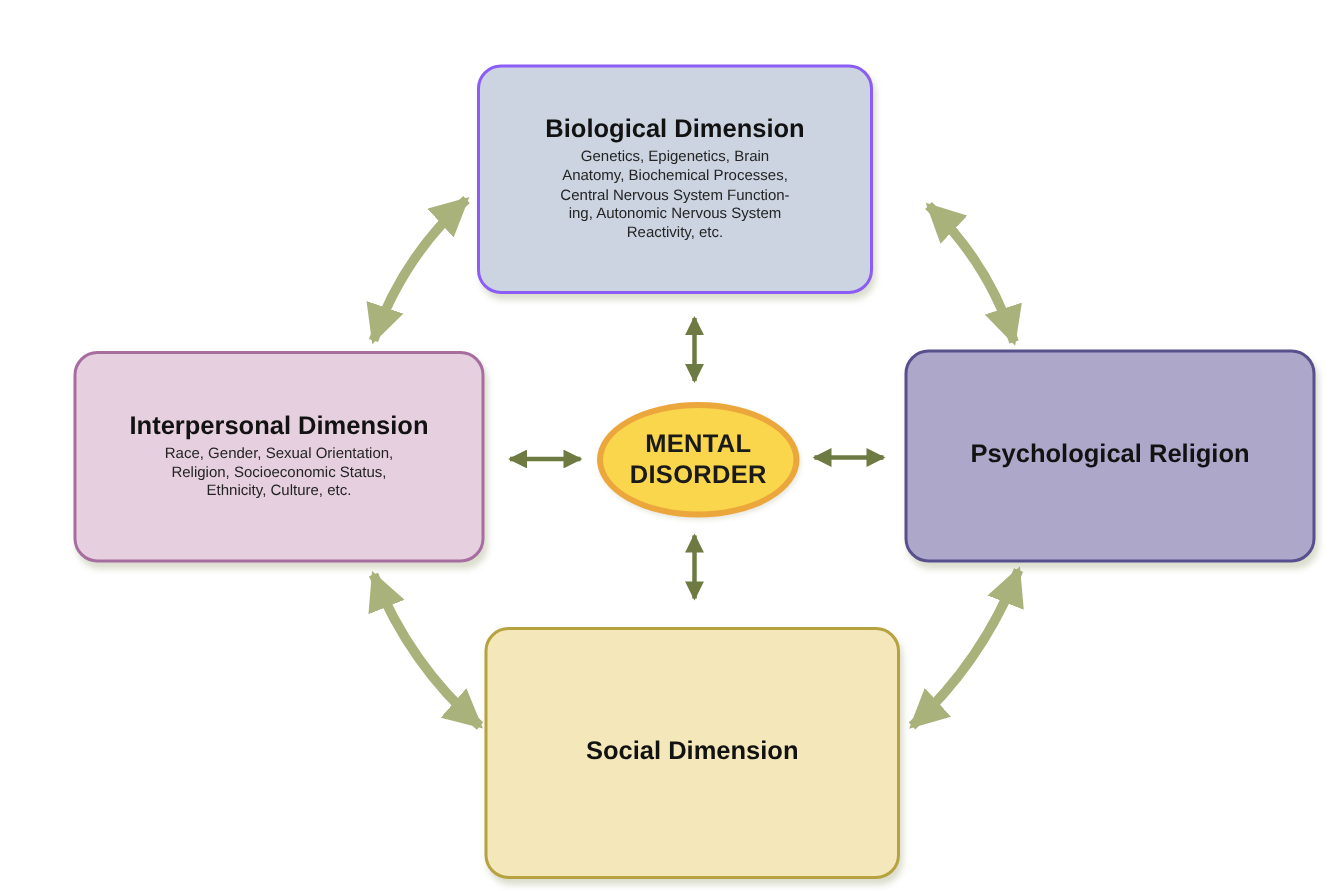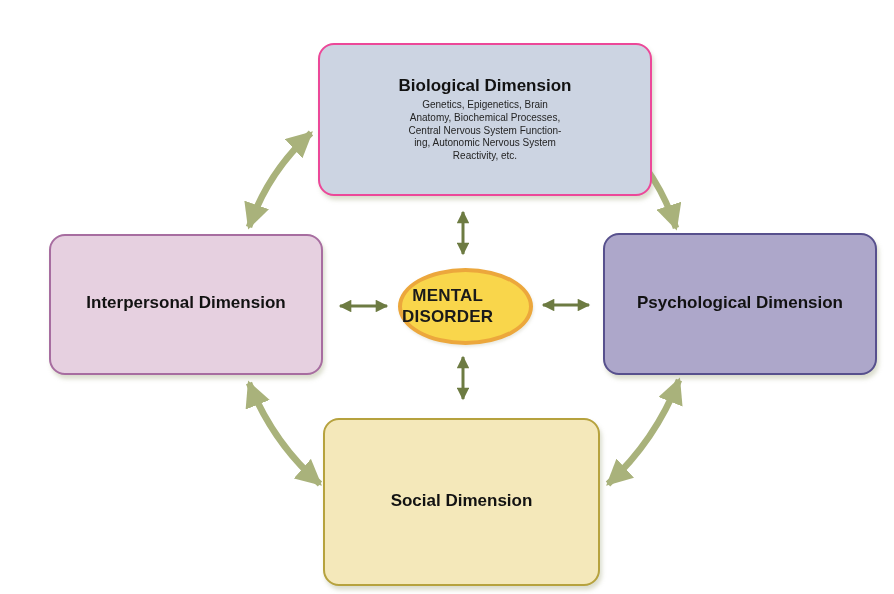--- a/index.html
+++ b/index.html
@@ -37,23 +37,23 @@
     margin-bottom: 3px;
     white-space: pre-line;
   }
   .dim-body {
     font-size: 10px;
     line-height: 1.27;
     color: #242424;
     white-space: pre-line;
   }
   .box-biological {
-    left: 318px; top: 43px; width: 334px; height: 153px;
+    left: 318px; top: 43px; width: 264px; height: 153px;
     background: #ccd4e2;
-    border: 2px solid #ec4899;
+    border: 2px solid #8b5cf6;
   }
   .box-sociocultural {
     left: 49px; top: 234px; width: 274px; height: 141px;
     background: #e6d0e0;
     border: 2px solid #a76da0;
   }
   .box-psychological {
     left: 603px; top: 233px; width: 274px; height: 142px;
     background: #ada7ca;
     border: 2px solid #57508d;
@@ -65,21 +65,21 @@
   }
   .center-ellipse {
     position: absolute;
     z-index: 1;
     left: 398px; top: 268px;
     width: 135px; height: 77px;
     background: #f9d64b;
     border: 4px solid #eca73c;
     border-radius: 50%;
     display: flex;
-    justify-content: flex-start;
+    justify-content: center;
     align-items: center;
     text-align: center;
     box-sizing: border-box;
     box-shadow: 1px 2px 3px rgba(170,170,140,0.25);
   }
   .center-label {
     font-weight: bold;
     font-size: 17px;
     line-height: 1.18;
     color: #1a1a1a;
@@ -117,24 +117,27 @@
     <div class="dim-title">Biological Dimension</div>
     <div class="dim-body">Genetics, Epigenetics, Brain
 Anatomy, Biochemical Processes,
 Central Nervous System Function-
 ing, Autonomic Nervous System
 Reactivity, etc.</div>
   </div>
 
   <div class="dim-box box-sociocultural">
     <div class="dim-title">Interpersonal Dimension</div>
+    <div class="dim-body">Race, Gender, Sexual Orientation,
+Religion, Socioeconomic Status,
+Ethnicity, Culture, etc.</div>
   </div>
 
   <div class="dim-box box-psychological">
-    <div class="dim-title">Psychological Dimension</div>
+    <div class="dim-title">Psychological Religion</div>
   </div>
 
   <div class="dim-box box-social">
     <div class="dim-title">Social Dimension</div>
   </div>
 
   <div class="center-ellipse">
     <div class="center-label">MENTAL
 DISORDER</div>
   </div>

